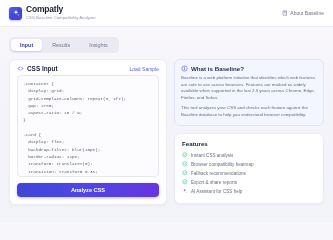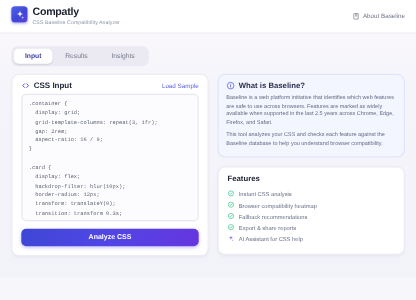--- a/index.html
+++ b/index.html
@@ -28,20 +28,21 @@
     height: 27px;
     background: #ffffff;
     border-bottom: 1px solid #ececf3;
     display: flex;
     align-items: center;
     padding: 0 9px;
     box-sizing: border-box;
   }
   .brand {
     display: flex;
+    align-items: center;
     gap: 4px;
     flex: 1;
     min-width: 0;
   }
   .logo {
     width: 13px;
     height: 13px;
     border-radius: 3px;
     background: linear-gradient(140deg, #4f63e8 0%, #3f46d6 55%, #5b42d8 100%);
     display: flex;

